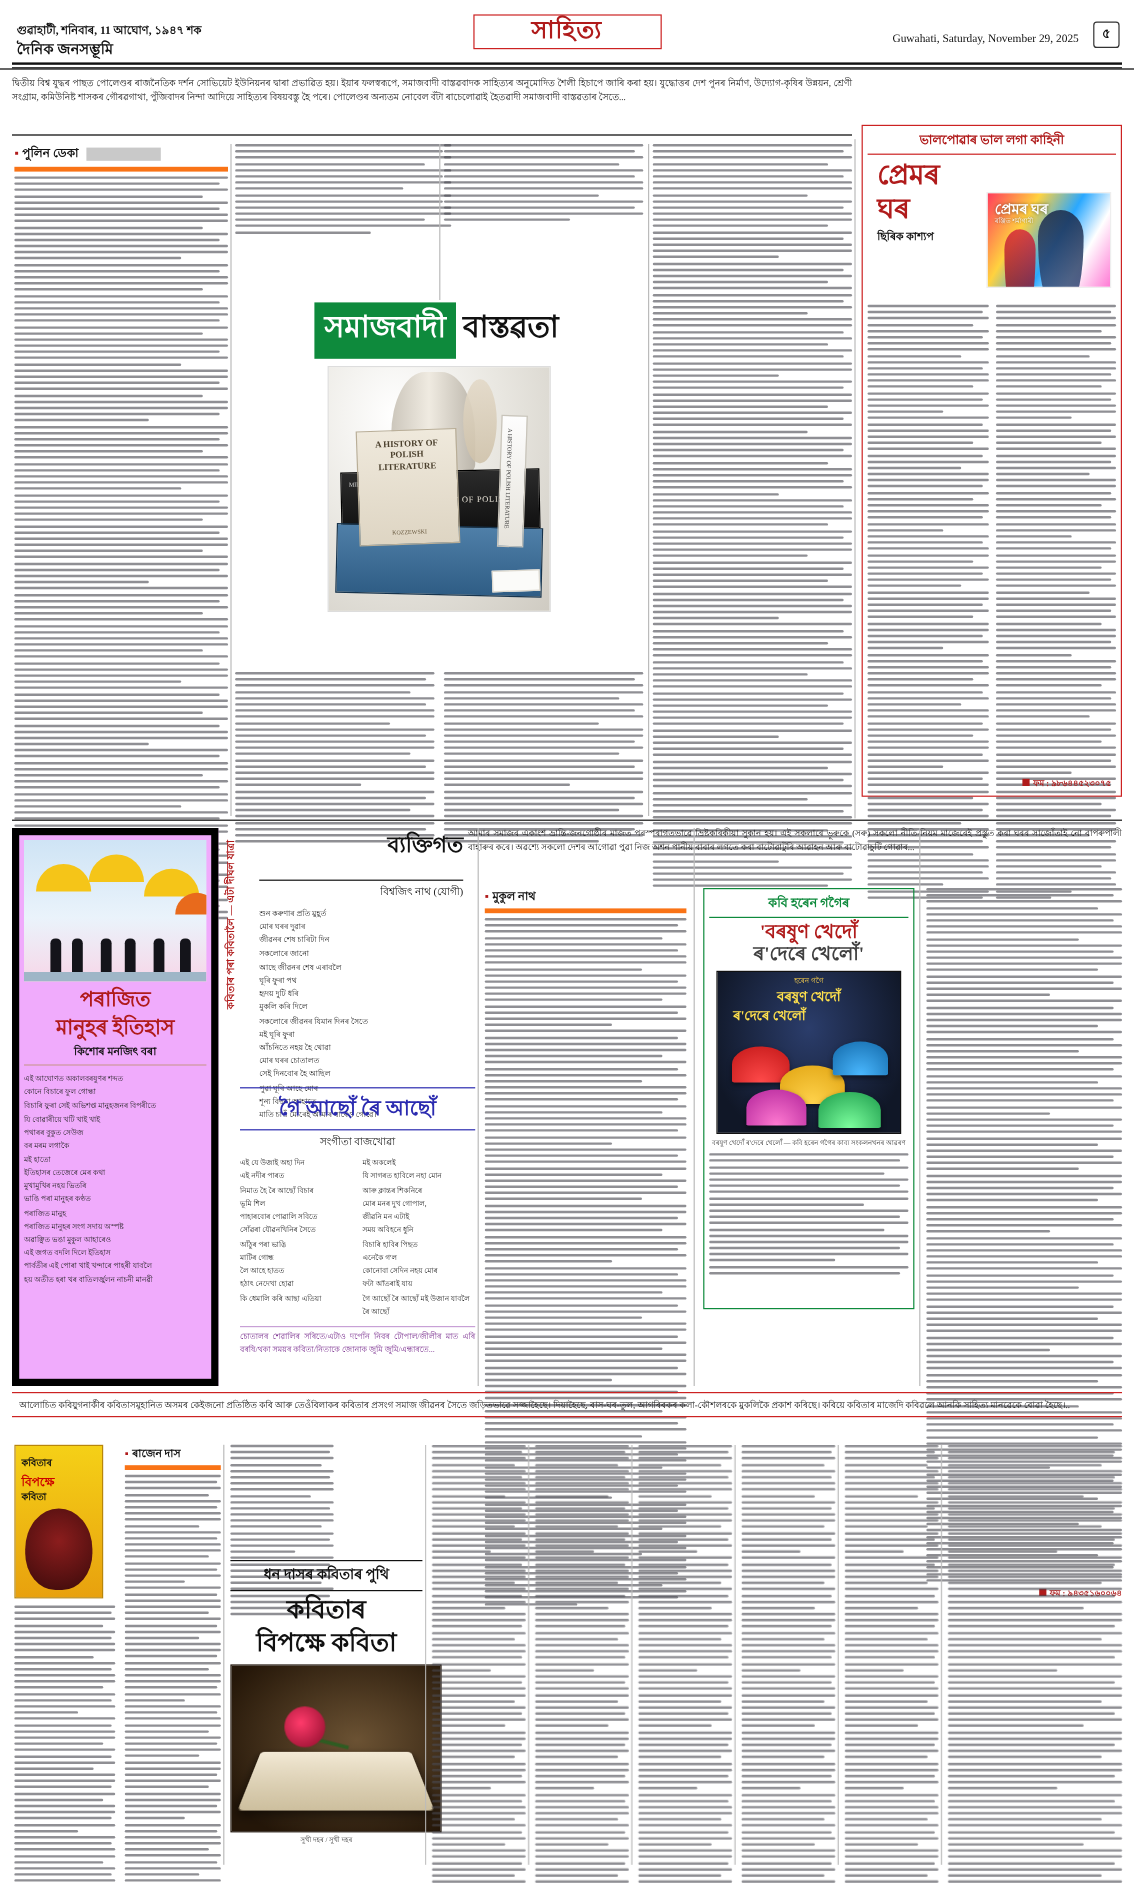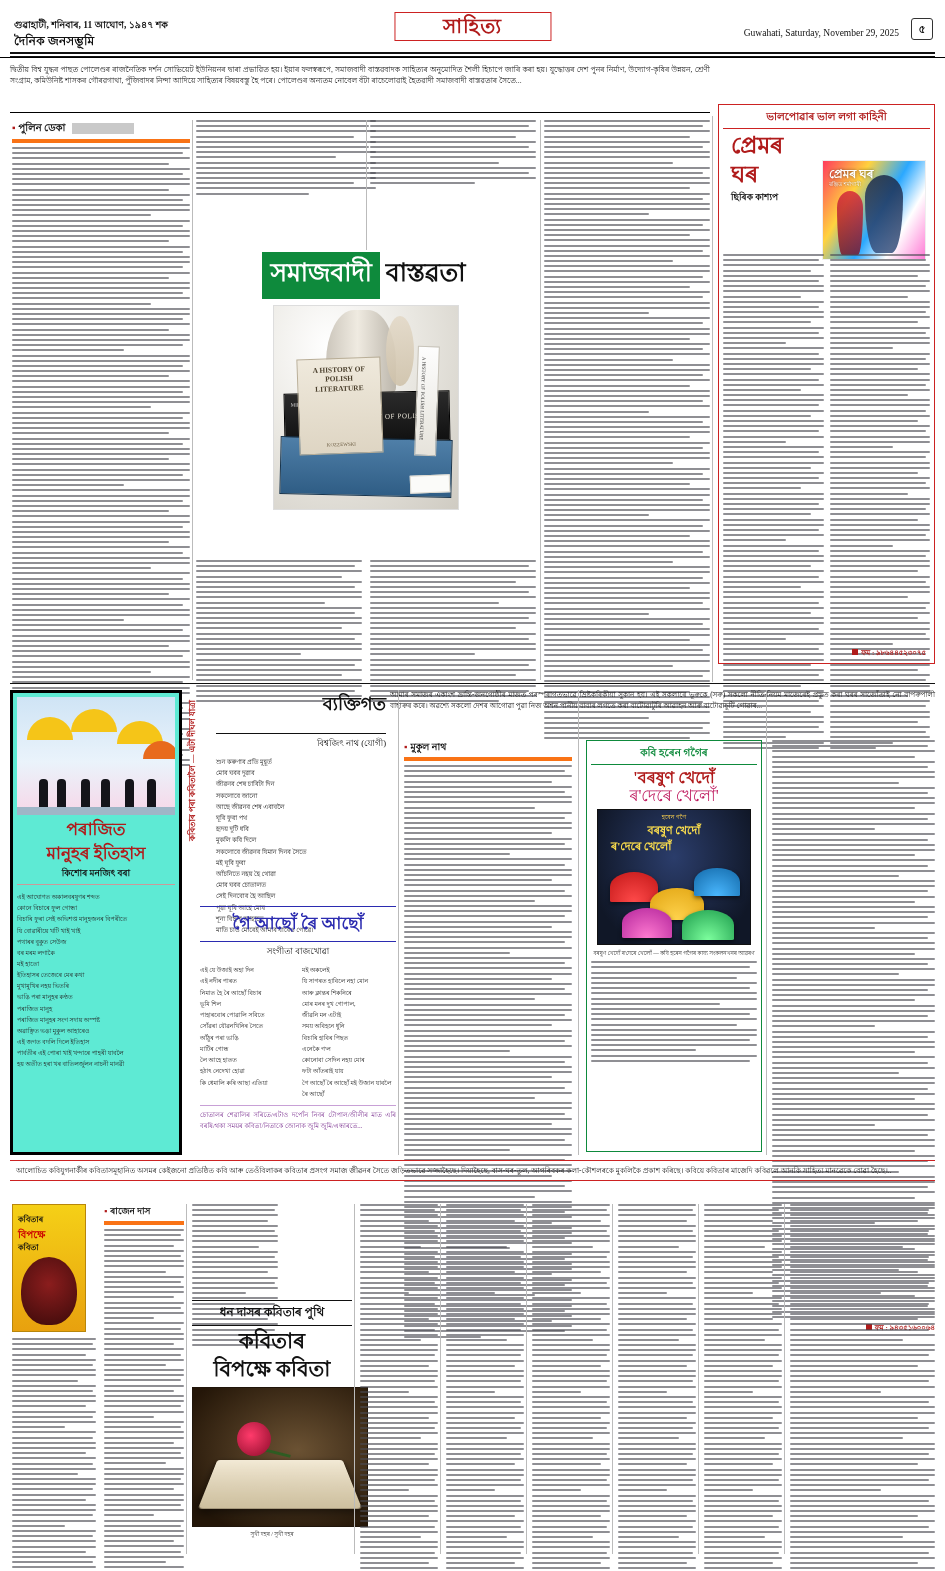--- a/index.html
+++ b/index.html
@@ -208,21 +208,21 @@
     border-bottom: 1px solid #c22; padding-bottom: 2px;
   }
   .pg-title {
     font-size: 23px; font-weight: bold; color: #b01b1b; line-height: 1.05;
     text-align: left; padding-left: 8px; margin-top: 5px;
   }
   .pg-author {
     font-size: 9px; font-weight: bold; color: #111; padding-left: 8px; margin-top: 3px;
   }
   .pg-art {
-    position: absolute; right: 4px; top: 26px; width: 104px; height: 100px;
+    position: absolute; right: 4px; top: 26px; width: 104px; height: 80px;
     background:
       linear-gradient(120deg,#ff3b5c 0%, #ffd23f 30%, #2aa8ff 55%, #ffffff 75%, #ff7bd5 100%);
     overflow: hidden;
     border: 1px solid #eee;
   }
   .pg-art .fig {
     position: absolute; left: 42px; top: 14px; width: 38px; height: 78px;
     background: linear-gradient(#1b2a4a,#36507e);
     border-radius: 50% 50% 30% 30% / 28% 28% 70% 70%;
     opacity: .85;
@@ -244,22 +244,22 @@
   }
 
   
   .midband {
     position: absolute; left: 390px; top: 690px; width: 545px;
     font-size: 7.2px; line-height: 1.5; text-align: justify;
   }
 
   
   .pink-panel {
-    background: #5eead4;
-    border: 3px solid #000000;
+    background: #f0abfc;
+    border: 6px solid #000000;
   }
   .pm-art {
     width: 100%; height: 118px;
     background: linear-gradient(#cfe4f5,#eaf3fb 55%, #f7d7e8);
     position: relative; overflow: hidden;
   }
   .umb { position: absolute; width: 46px; height: 23px; border-radius: 23px 23px 0 0; }
   .silho { position: absolute; bottom: 6px; width: 9px; height: 30px; background: #14141a; border-radius: 4px 4px 0 0; }
   .pm-title {
     text-align: center; font-size: 17px; font-weight: bold; color: #b01b1b;
@@ -299,21 +299,21 @@
   .grn-box { border: 1.5px solid #0e8a3c; padding: 4px; }
   .grn-head {
     text-align: center; font-size: 10.5px; font-weight: bold; color: #0e8a3c;
     border-bottom: 1px solid #0e8a3c; padding-bottom: 2px;
   }
   .kh-title1 {
     text-align: center; font-size: 16px; font-weight: bold; color: #b01b1b;
     margin-top: 4px; line-height: 1.1;
   }
   .kh-title2 {
-    text-align: center; font-size: 16px; font-weight: normal; color: #be185d;
+    text-align: center; font-size: 16px; font-weight: bold; color: #404040;
     line-height: 1.1;
   }
   .umb-art {
     margin: 5px auto 0 auto; width: 154px; height: 136px;
     background: radial-gradient(ellipse at 50% 35%, #2b3d6b 0%, #101727 80%);
     position: relative; overflow: hidden; border: 1px solid #111;
   }
   .umb-art .cap1 {
     position: absolute; left: 0; right: 0; top: 6px; text-align: center;
     color: #ffe14d; font-size: 11px; font-weight: bold;
@@ -1225,21 +1225,21 @@
     <div class="ln s1"></div>
       <div class="ln s2"></div>
       <div class="ln s1"></div>
       <div class="ln s3"></div>
     <div class="ln s1"></div>
       <div class="ln s2"></div>
       <div class="ln w"></div>
   </div>
 </div>
 
-<div class="col grn-box" style="left:586px; top:740px; width:176px; height:412px;">
+<div class="col grn-box" style="left:586px; top:740px; width:176px; height:351px;">
   <div class="grn-head">কবি হৰেন গগৈৰ</div>
   <div class="kh-title1">'বৰষুণ খেদোঁ</div>
   <div class="kh-title2">ৰ'দেৰে খেলোঁ'</div>
   <div class="umb-art">
     <div style="position:absolute;left:0;right:0;top:2px;text-align:center;color:#ffd34d;font-size:6px;">হৰেন গগৈ</div>
     <div class="cap1" style="top:12px;">বৰষুণ খেদোঁ</div>
     <div class="cap2" style="top:28px;">ৰ'দেৰে খেলোঁ</div>
     <div class="u" style="left:12px; top:62px; width:48px; height:30px; background:radial-gradient(circle at 50% 100%, #ff4a4a, #c21717);"></div>
     <div class="u" style="left:52px; top:78px; width:54px; height:32px; background:radial-gradient(circle at 50% 100%, #ffd34d, #e0a310);"></div>
     <div class="u" style="left:96px; top:58px; width:46px; height:28px; background:radial-gradient(circle at 50% 100%, #4ab8ff, #1268a8);"></div>

